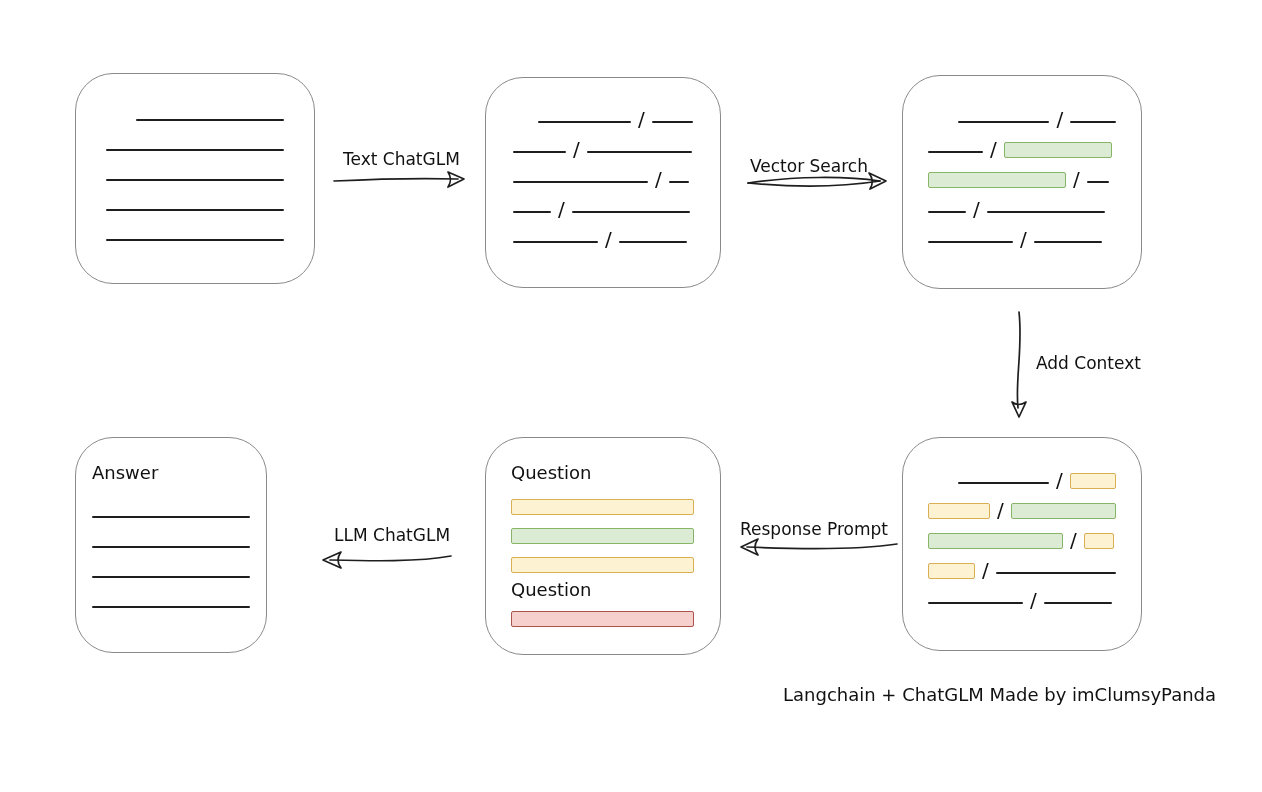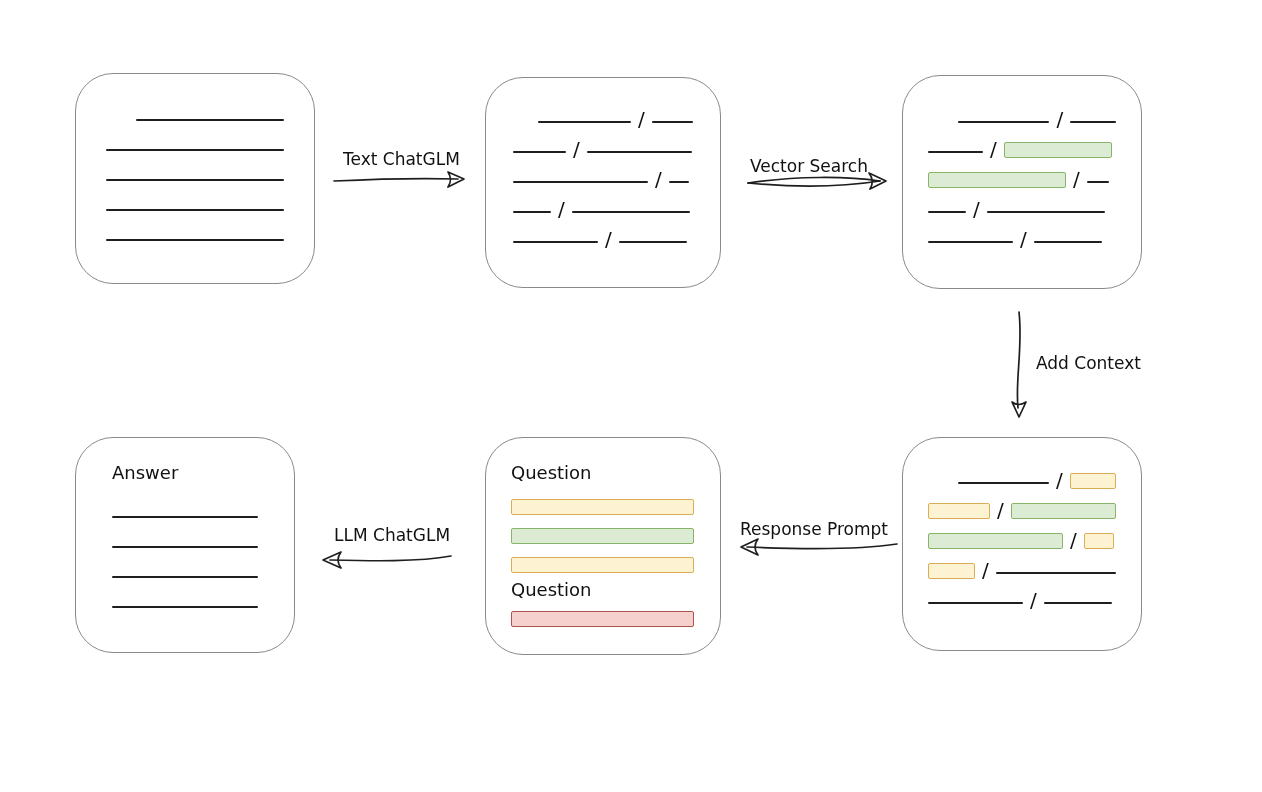--- a/index.html
+++ b/index.html
@@ -176,21 +176,21 @@
         </div>
       </div>
     <div class="heading" style="margin-top:6px;">Question</div>
     <div class="rows qrow">
         <div class="row">
           <span class="seg chunk red" style="width: 183px;"></span>
         </div>
       </div>
   </div>
 
-  <div class="box" style="left:75px;top:437px;width:220px;height:216px;padding:0 36px;">
+  <div class="box" style="left:75px;top:437px;width:192px;height:216px;padding:0 16px;">
     <div class="heading" style="margin-top:24px;">Answer</div>
     <div class="rows" style="margin-top:4px;">
         <div class="row">
           <span class="seg line" style="width: 178px;"></span>
         </div>
         <div class="row">
           <span class="seg line" style="width: 178px;"></span>
         </div>
         <div class="row">
           <span class="seg line" style="width: 178px;"></span>
@@ -224,14 +224,15 @@
       <path d="M341 552 L323 560 L341 568 Q335 560 341 552 Z"></path>
     </g>
   </svg>
 
   <div class="arrow-label" style="left:343px;top:149px;">Text ChatGLM</div>
   <div class="arrow-label" style="left:750px;top:156px;">Vector Search</div>
   <div class="arrow-label" style="left:1036px;top:353px;">Add Context</div>
   <div class="arrow-label" style="left:740px;top:519px;">Response Prompt</div>
   <div class="arrow-label" style="left:334px;top:525px;">LLM ChatGLM</div>
 
+  <div class="caption">Langchain + ChatGLM Made by imClumsyPanda</div>
 
 </div>
 
 </body></html>

